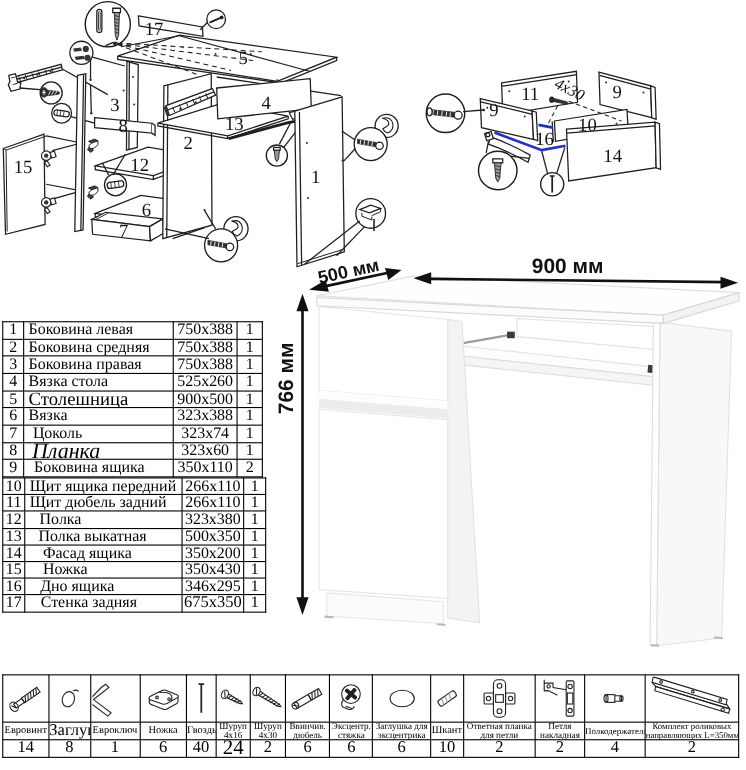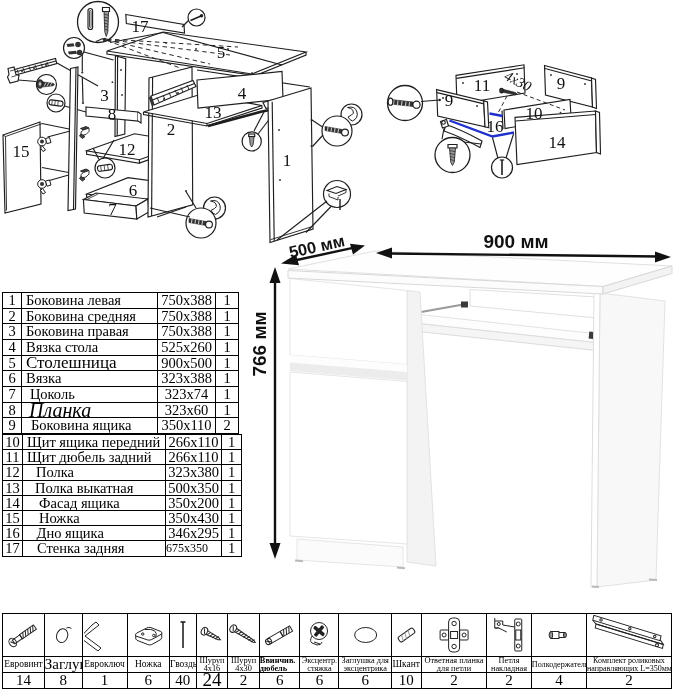--- a/index.html
+++ b/index.html
@@ -126,21 +126,21 @@
           </tr>
           <tr>
             <td style="border:1px solid #000;text-align:center;font-size:14.5px;line-height:14.2px;height:14.2px;padding:0;overflow:hidden;">16</td>
             <td style="border:1px solid #000;font-size:14.5px;line-height:14.2px;height:14.2px;padding:0 0 0 13.5px;white-space:nowrap;overflow:hidden;">Дно ящика</td>
             <td style="border:1px solid #000;text-align:center;font-size:14.5px;line-height:14.2px;height:14.2px;padding:0;overflow:hidden;">346x295</td>
             <td style="border:1px solid #000;text-align:center;font-size:14.5px;line-height:14.2px;height:14.2px;padding:0;overflow:hidden;">1</td>
           </tr>
           <tr>
             <td style="border:1px solid #000;text-align:center;font-size:14.5px;line-height:14.2px;height:14.2px;padding:0;overflow:hidden;">17</td>
             <td style="border:1px solid #000;font-size:14.5px;line-height:14.2px;height:14.2px;padding:0 0 0 14px;white-space:nowrap;overflow:hidden;">Стенка задняя</td>
-            <td style="border:1px solid #000;font-size:12px;line-height:14.2px;height:14.2px;padding:0;overflow:hidden;">675x350</td>
+            <td style="border:1px solid #000;text-align:center;font-size:15px;line-height:14.2px;height:14.2px;padding:0;overflow:hidden;">675x350</td>
             <td style="border:1px solid #000;text-align:center;font-size:14.5px;line-height:14.2px;height:14.2px;padding:0;overflow:hidden;">1</td>
           </tr>
         </tbody>
 </table>
 </div>
 
 
 <div class="abs" id="hw" style="left:2px;top:613px;">
       <table style="table-layout:fixed;width:670px;">
         <colgroup>
@@ -316,21 +316,21 @@
             </td>
           </tr>
           <tr>
             <td style="border:1px solid #000;height:14.9px;padding:0;text-align:center;vertical-align:middle;font-size:9.5px;line-height:9px;white-space:nowrap;overflow:hidden;">Евровинт</td>
             <td style="border:1px solid #000;height:14.9px;padding:0;text-align:center;vertical-align:middle;font-size:15px;line-height:9px;white-space:nowrap;overflow:hidden;">Заглушка</td>
             <td style="border:1px solid #000;height:14.9px;padding:0;text-align:center;vertical-align:middle;font-size:9.5px;line-height:9px;white-space:nowrap;overflow:hidden;">Евроключ</td>
             <td style="border:1px solid #000;height:14.9px;padding:0;text-align:center;vertical-align:middle;font-size:9.5px;line-height:9px;white-space:nowrap;overflow:hidden;">Ножка</td>
             <td style="border:1px solid #000;height:14.9px;padding:0;text-align:center;vertical-align:middle;font-size:9.5px;line-height:9px;white-space:nowrap;overflow:hidden;">Гвоздь</td>
             <td style="border:1px solid #000;height:14.9px;padding:0;text-align:center;vertical-align:middle;font-size:8.3px;line-height:7.4px;white-space:nowrap;overflow:hidden;">Шуруп<br>4х16</td>
             <td style="border:1px solid #000;height:14.9px;padding:0;text-align:center;vertical-align:middle;font-size:8.3px;line-height:7.4px;white-space:nowrap;overflow:hidden;">Шуруп<br>4х30</td>
-            <td style="border:1px solid #000;height:14.9px;padding:0;text-align:left;vertical-align:middle;font-size:8.3px;line-height:7.4px;white-space:nowrap;overflow:hidden;font-weight:bold;">Ввинчив.<br>дюбель</td>
+            <td style="border:1px solid #000;height:14.9px;padding:0;text-align:center;vertical-align:middle;font-size:8.3px;line-height:7.4px;white-space:nowrap;overflow:hidden;">Ввинчив.<br>дюбель</td>
             <td style="border:1px solid #000;height:14.9px;padding:0;text-align:center;vertical-align:middle;font-size:8.3px;line-height:7.4px;white-space:nowrap;overflow:hidden;">Эксцентр.<br>стяжка</td>
             <td style="border:1px solid #000;height:14.9px;padding:0;text-align:center;vertical-align:middle;font-size:8.3px;line-height:7.4px;white-space:nowrap;overflow:hidden;">Заглушка для<br>эксцентрика</td>
             <td style="border:1px solid #000;height:14.9px;padding:0;text-align:center;vertical-align:middle;font-size:9.5px;line-height:9px;white-space:nowrap;overflow:hidden;">Шкант</td>
             <td style="border:1px solid #000;height:14.9px;padding:0;text-align:center;vertical-align:middle;font-size:8.3px;line-height:7.4px;white-space:nowrap;overflow:hidden;">Ответная планка<br>для петли</td>
             <td style="border:1px solid #000;height:14.9px;padding:0;text-align:center;vertical-align:middle;font-size:8.3px;line-height:7.4px;white-space:nowrap;overflow:hidden;">Петля<br>накладная</td>
             <td style="border:1px solid #000;height:14.9px;padding:0;text-align:center;vertical-align:middle;font-size:8.1px;line-height:9px;white-space:nowrap;overflow:hidden;">Полкодержатель</td>
             <td style="border:1px solid #000;height:14.9px;padding:0;text-align:center;vertical-align:middle;font-size:8px;line-height:7.4px;white-space:nowrap;overflow:hidden;">Комплект роликовых<br>направляющих L=350мм</td>
           </tr>
           <tr>
             <td style="border:1px solid #000;height:15.8px;padding:0;text-align:center;vertical-align:middle;font-size:15px;line-height:14px;overflow:hidden;">14</td>

